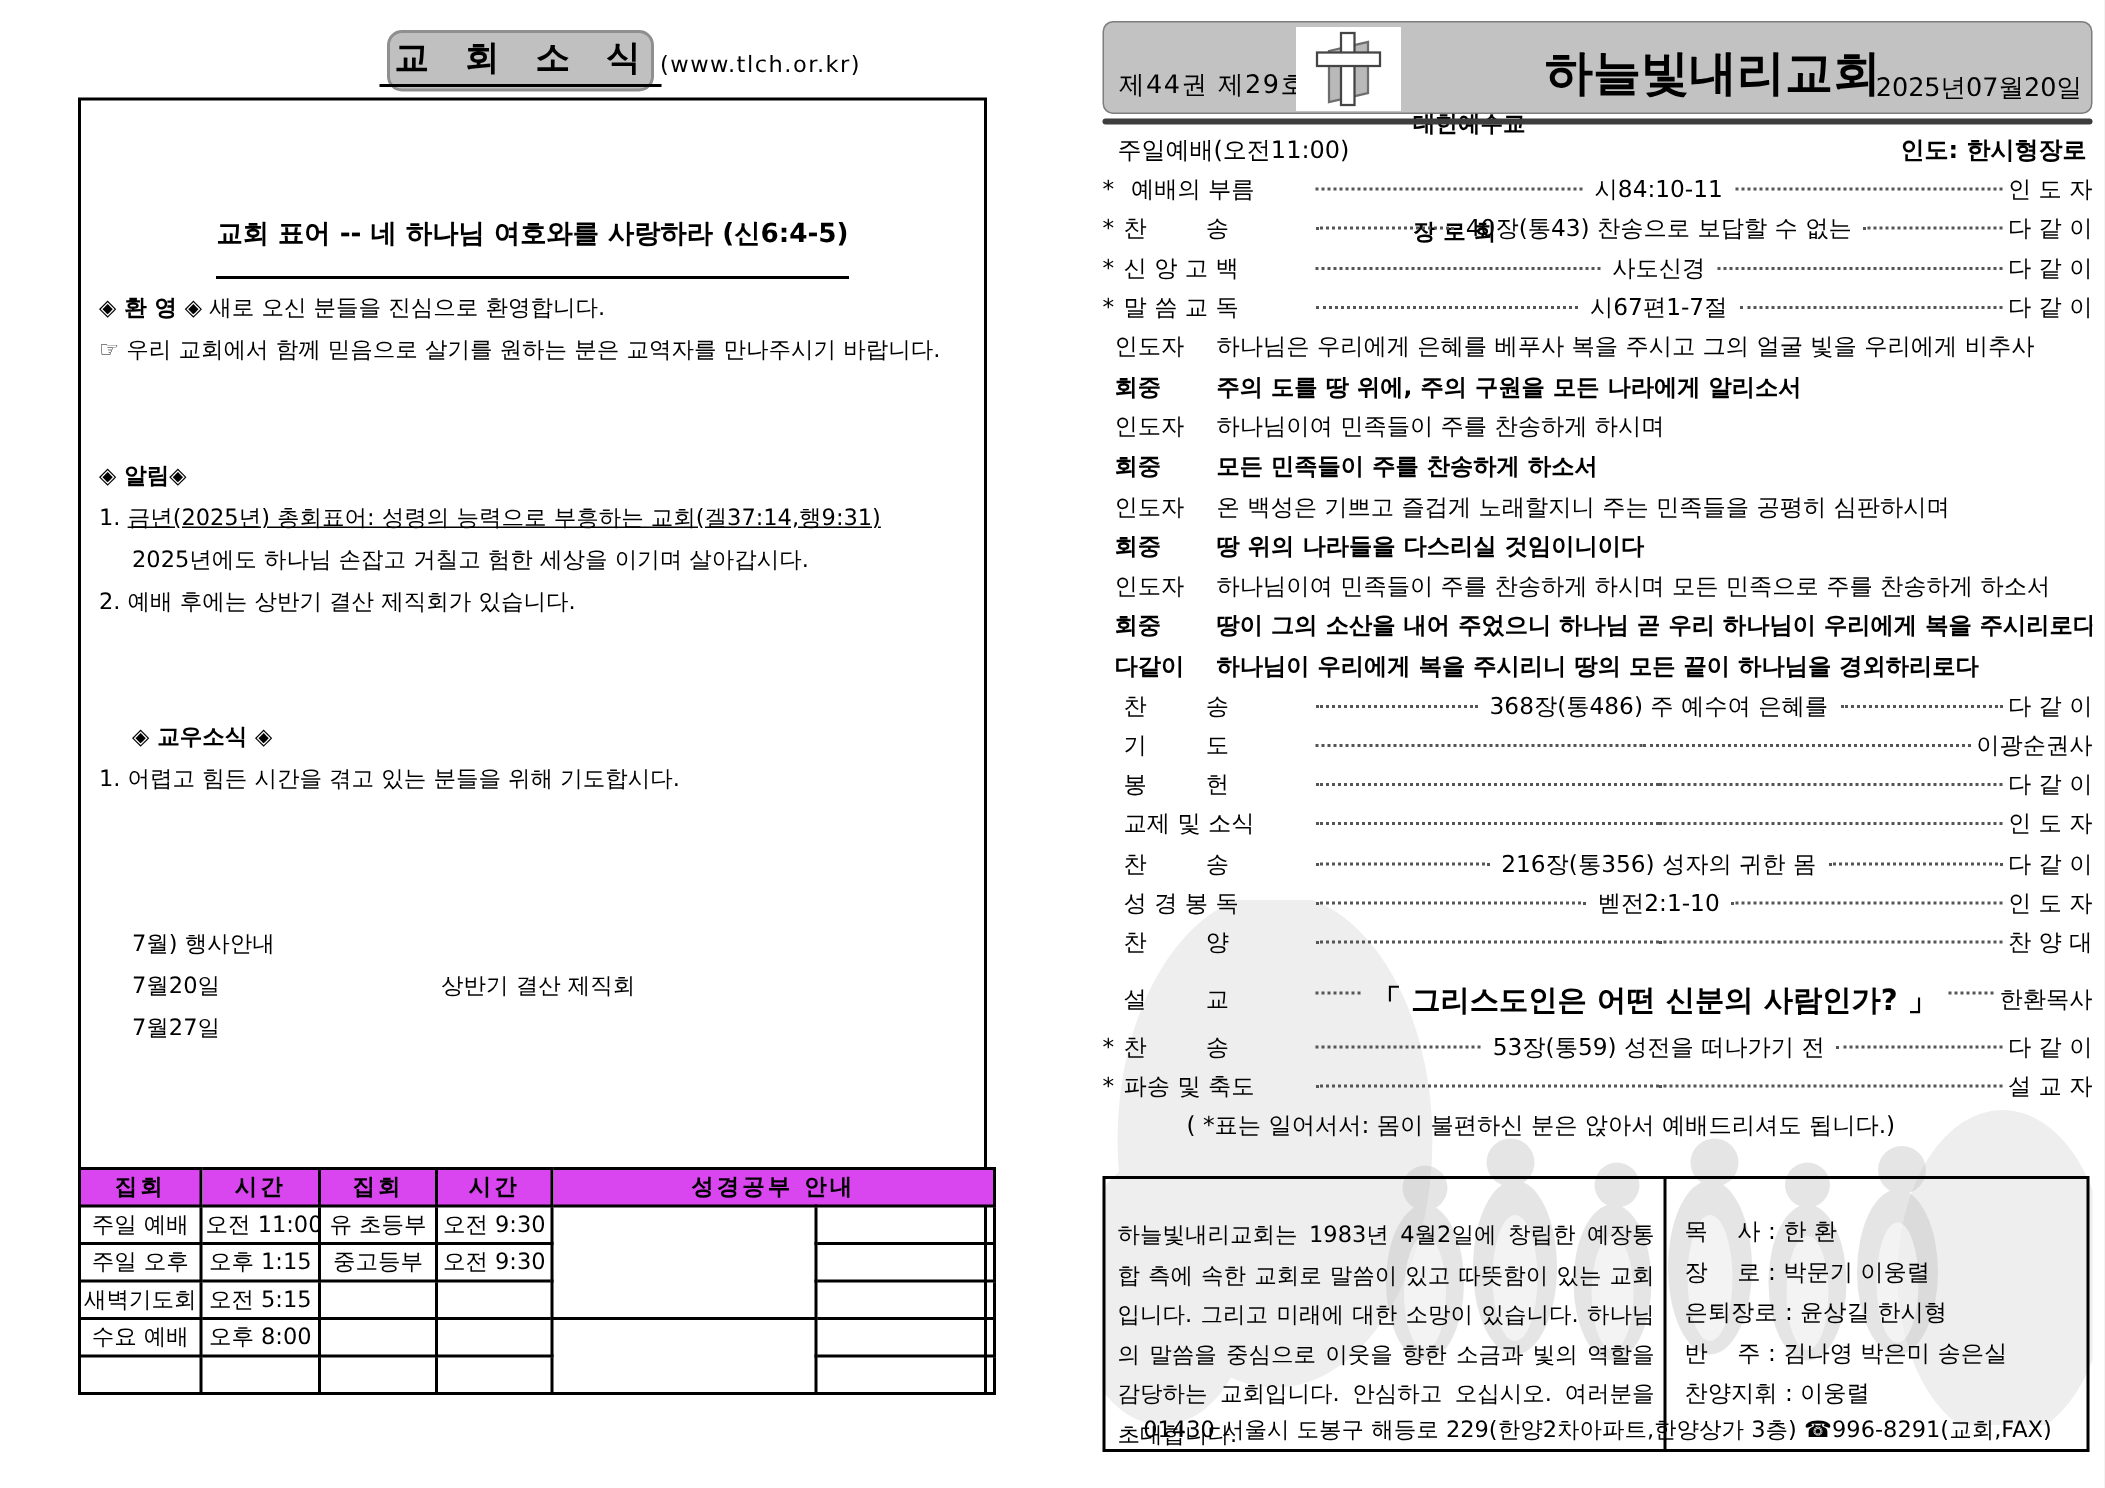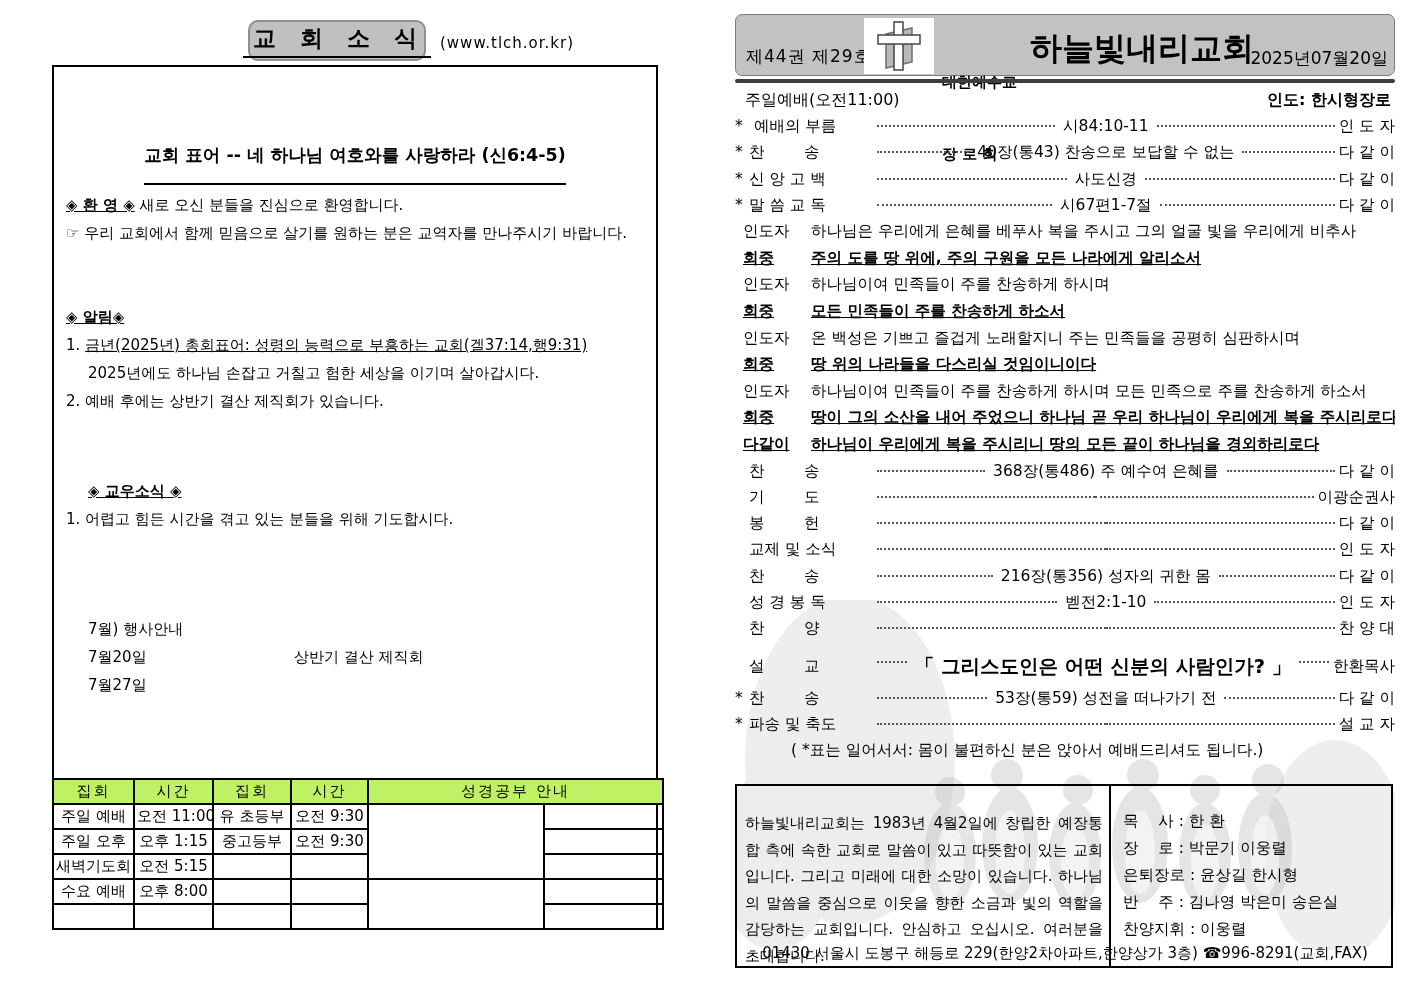--- a/index.html
+++ b/index.html
@@ -3,48 +3,48 @@
 <meta charset="utf-8">
 <style>
   * { margin:0; padding:0; box-sizing:border-box; }
   html,body { background:#e9e9e9; }
   body { font-family:"DejaVu Sans","Liberation Sans",sans-serif; color:#000; }
   .sheet { position:relative; width:1403px; height:992px; background:#ffffff; overflow:hidden; }
 
   
   .page-left { position:absolute; left:52px; top:18px; width:606px; height:912px; }
   .lp-header { position:relative; height:47px; }
-  .badge { position:absolute; left:196px; top:2px; width:178px; height:41px;
+  .badge { position:absolute; left:206px; top:2px; width:178px; height:41px;
            background:#c0c0c0; border:2px solid #8f8f8f; border-radius:10px;
            display:flex; align-items:center; justify-content:center; }
   .badge .badge-text { font-size:23px; font-weight:bold; letter-spacing:8px;
            border-bottom:2px solid #000; padding:0 6px 2px 10px; white-space:pre; }
   .site { position:absolute; left:388px; top:16px; font-size:15px; letter-spacing:1px; }
   .lp-box { position:relative; border:2px solid #000; height:865px; }
 
   .motto { position:absolute; top:76px; left:0; right:0; text-align:center;
            font-weight:bold; font-size:17.5px; }
   .motto span { border-bottom:2px solid #000; padding-bottom:18px; }
 
   .lp-text { font-size:15px; line-height:28px; white-space:nowrap; }
   .welcome  { position:absolute; top:124px; left:12px; right:6px; }
   .notices  { position:absolute; top:236px; left:12px; right:6px; }
   .news     { position:absolute; top:410px; left:12px; right:6px; }
   .events   { position:absolute; top:548px; left:34px; right:6px; }
-  .b { font-weight:bold;text-decoration:underline; }
+  .b { font-weight:bold; }
   .u { text-decoration:underline; }
   .indent1 { padding-left:22px; }
   .ev-row { display:flex;gap:28px; }
   .ev-date { width:178px; flex:none; }
 
   table.schedule { position:absolute; left:-2px; bottom:-2px; width:610px;
            border-collapse:collapse; table-layout:fixed; font-size:15px; }
   table.schedule th, table.schedule td { border:2px solid #000; height:25px;
            text-align:center; padding:0 2px; overflow:hidden; white-space:nowrap; }
-  table.schedule th { background:#bef264; font-weight:normal; letter-spacing:2px; }
+  table.schedule th { background:#d946ef; font-weight:bold; letter-spacing:2px; }
 
   
   .page-right { position:absolute; left:735px; top:14px; width:660px; height:966px; }
   .page-right > * { position:relative; z-index:1; }
   .watermark { position:absolute; left:0; top:586px; width:660px; height:350px; z-index:0; }
 
   .masthead { height:62px; background:#c2c2c2; border:1px solid #7d7d7d; border-radius:7px; }
   .volume { position:absolute; left:10px; top:30px; font-size:17px; letter-spacing:1px; }
   .logo-box { position:absolute; left:128px; top:3px; width:70px; height:56px; background:#fff; }
   .denom { position:absolute; left:206px; top:7px; font-size:15px; font-weight:bold; line-height:24px; white-space:pre; }
@@ -60,21 +60,21 @@
   .star { flex:none; width:14px; white-space:pre; }
   .olabel { flex:none; min-width:128px; white-space:pre; }
   .dots { flex:1; border-bottom:2px dotted #555; transform:translateY(-4px); min-width:8px; }
   .ocenter { flex:none; padding:0 8px; white-space:pre; }
   .ocenter:empty { display:none; }
   .orole { flex:none; white-space:pre; padding-left:4px;text-align:center; }
 
   .rrow { display:flex; align-items:baseline; height:26.6px; overflow:hidden; font-size:15.5px; }
   .rspeaker { flex:none; width:76px; padding-left:8px; white-space:pre; }
   .rtext { flex:1; white-space:nowrap; overflow:hidden; }
-  .rrow.bold { font-weight:bold;text-decoration:underline; }
+  .rrow.bold { font-weight:bold; }
 
   .orow.sermon { height:43px; align-items:center; }
   .orow.sermon .ocenter { font-weight:bold; font-size:19.5px; }
   .standing-note { margin-left:56px; height:27px; font-size:15.5px; white-space:nowrap; }
 
   .info-box { position:absolute; top:770px; left:0; width:658px; height:184px;
               border:2px solid #000; display:flex; background:transparent; }
   .about { flex:1; padding:24px 6px 6px 8px; font-size:15px; line-height:26.5px; text-align:justify; }
   .staff { flex:none; width:282px; border-left:2px solid #000; padding:22px 4px 4px 12px;
            font-size:15.5px; line-height:27px; }

